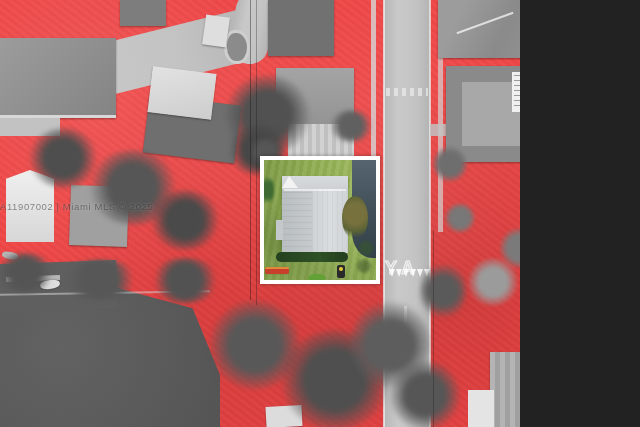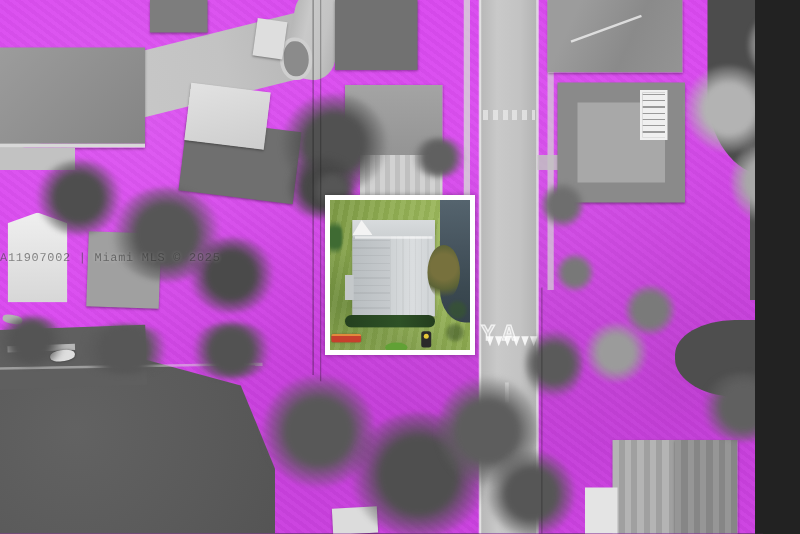--- a/index.html
+++ b/index.html
@@ -1,19 +1,19 @@
 <!DOCTYPE html>
 <html><head>
 <meta charset="utf-8">
 <style>
   html,body{margin:0;padding:0;background:#222;}
   *{box-sizing:border-box;}
   #stage{
-    position:relative;width:604px;height:427px;overflow:hidden;
-    background:#d946ef;font-family:Liberation Mono, monospace;
+    position:relative;width:520px;height:427px;overflow:hidden;
+    background:#ef4444;font-family:Liberation Sans, sans-serif;
   }
   
   .scene{position:absolute;inset:0;filter:grayscale(1);}
   .abs{position:absolute;}
   .ground-tone{
     position:absolute;inset:0;
     background:
       radial-gradient(circle at 18% 22%, rgba(255,255,255,.10), transparent 40%),
       radial-gradient(circle at 72% 30%, rgba(255,255,255,.07), transparent 45%),
       radial-gradient(circle at 45% 80%, rgba(0,0,0,.10), transparent 50%),

